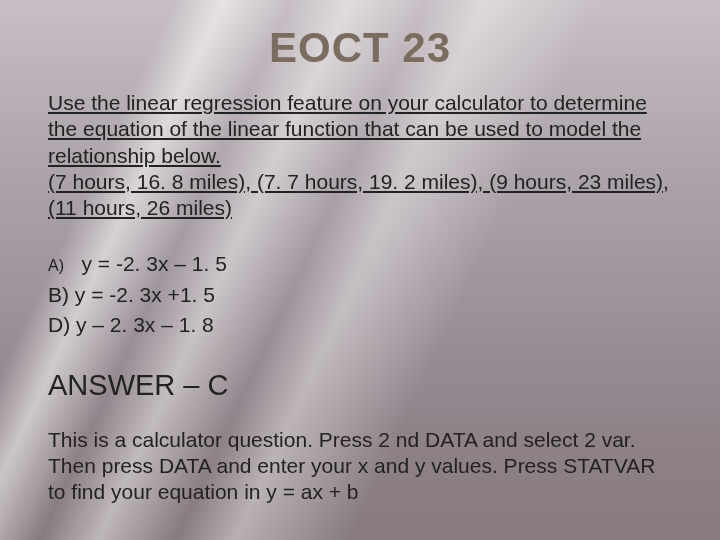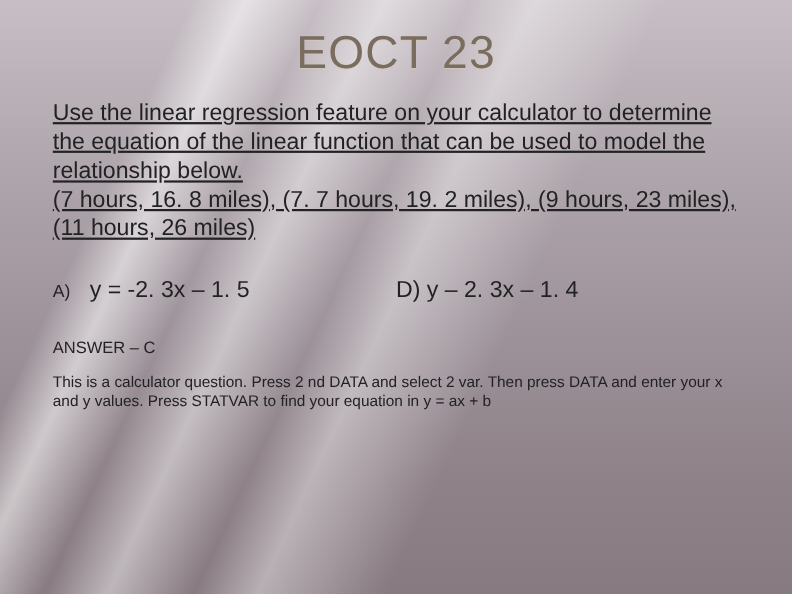--- a/index.html
+++ b/index.html
@@ -16,70 +16,71 @@
         rgba(255,255,255,0.4) 50%,
         rgba(255,255,255,0) 62%,
         rgba(255,255,255,0) 100%),
       linear-gradient(180deg,#c7bfc5 0%,#aea4ab 30%,#9e939b 55%,#8f8289 80%,#877a81 100%);
     box-sizing:border-box;
     padding:20px 48px 20px 48px;
     color:#222;
   }
   .title{
     font-family:"Trebuchet MS","Arial",sans-serif;
-    font-weight:normal;
+    font-weight:bold;
     font-size:42px;
     letter-spacing:1px;
     text-align:center;
     color:#7a6d60;
     text-shadow:0 1px 0 #cfc7be;
     margin:4px 0 18px 0;
   }
   .prompt{
     font-size:21px;
     line-height:1.25;
     margin-bottom:28px;
     text-decoration:underline;
   }
   .choices{
     display:flex;
-    flex-direction:row;
+    flex-direction:column;
     font-size:21px;
     line-height:1.45;
     margin-bottom:28px;
   }
   .col{flex:1}
   .small-label{font-size:16px}
   .answer{
-    font-size:15px;
-    margin-bottom:14px;
+    font-size:29px;
+    margin-bottom:25px;
   }
   .explain{
-    font-size:14px;
+    font-size:21px;
     line-height:1.25;
   }
 </style>
 </head>
 <body>
 
 <div class="slide">
 
   <div class="title">EOCT 23</div>
 
   <div class="prompt">Use the linear regression feature on your calculator to determine the equation of the linear function that can be used to model the relationship below.<br>(7 hours, 16. 8 miles), (7. 7 hours, 19. 2 miles), (9 hours, 23 miles), (11 hours, 26 miles)</div>
 
   <div class="choices">
     <div class="col">
       <div>
         <span class="small-label">A)</span>
         <span>&nbsp;&nbsp;</span><span>y = -2. 3x – 1. 5</span>
       </div>
     </div>
     <div class="col">
-      <div>D) y – 2. 3x – 1. 4</div>
+      <div>B) y = -2. 3x +1. 5</div>
+      <div>D) y – 2. 3x – 1. 8</div>
     </div>
   </div>
 
   <div class="answer">ANSWER – C</div>
 
   <div class="explain">This is a calculator question.  Press 2 nd DATA and select 2 var. Then press DATA and enter your x and y values. Press  STATVAR to find your equation in y = ax + b</div>
 
 </div>
 
 </body></html>

